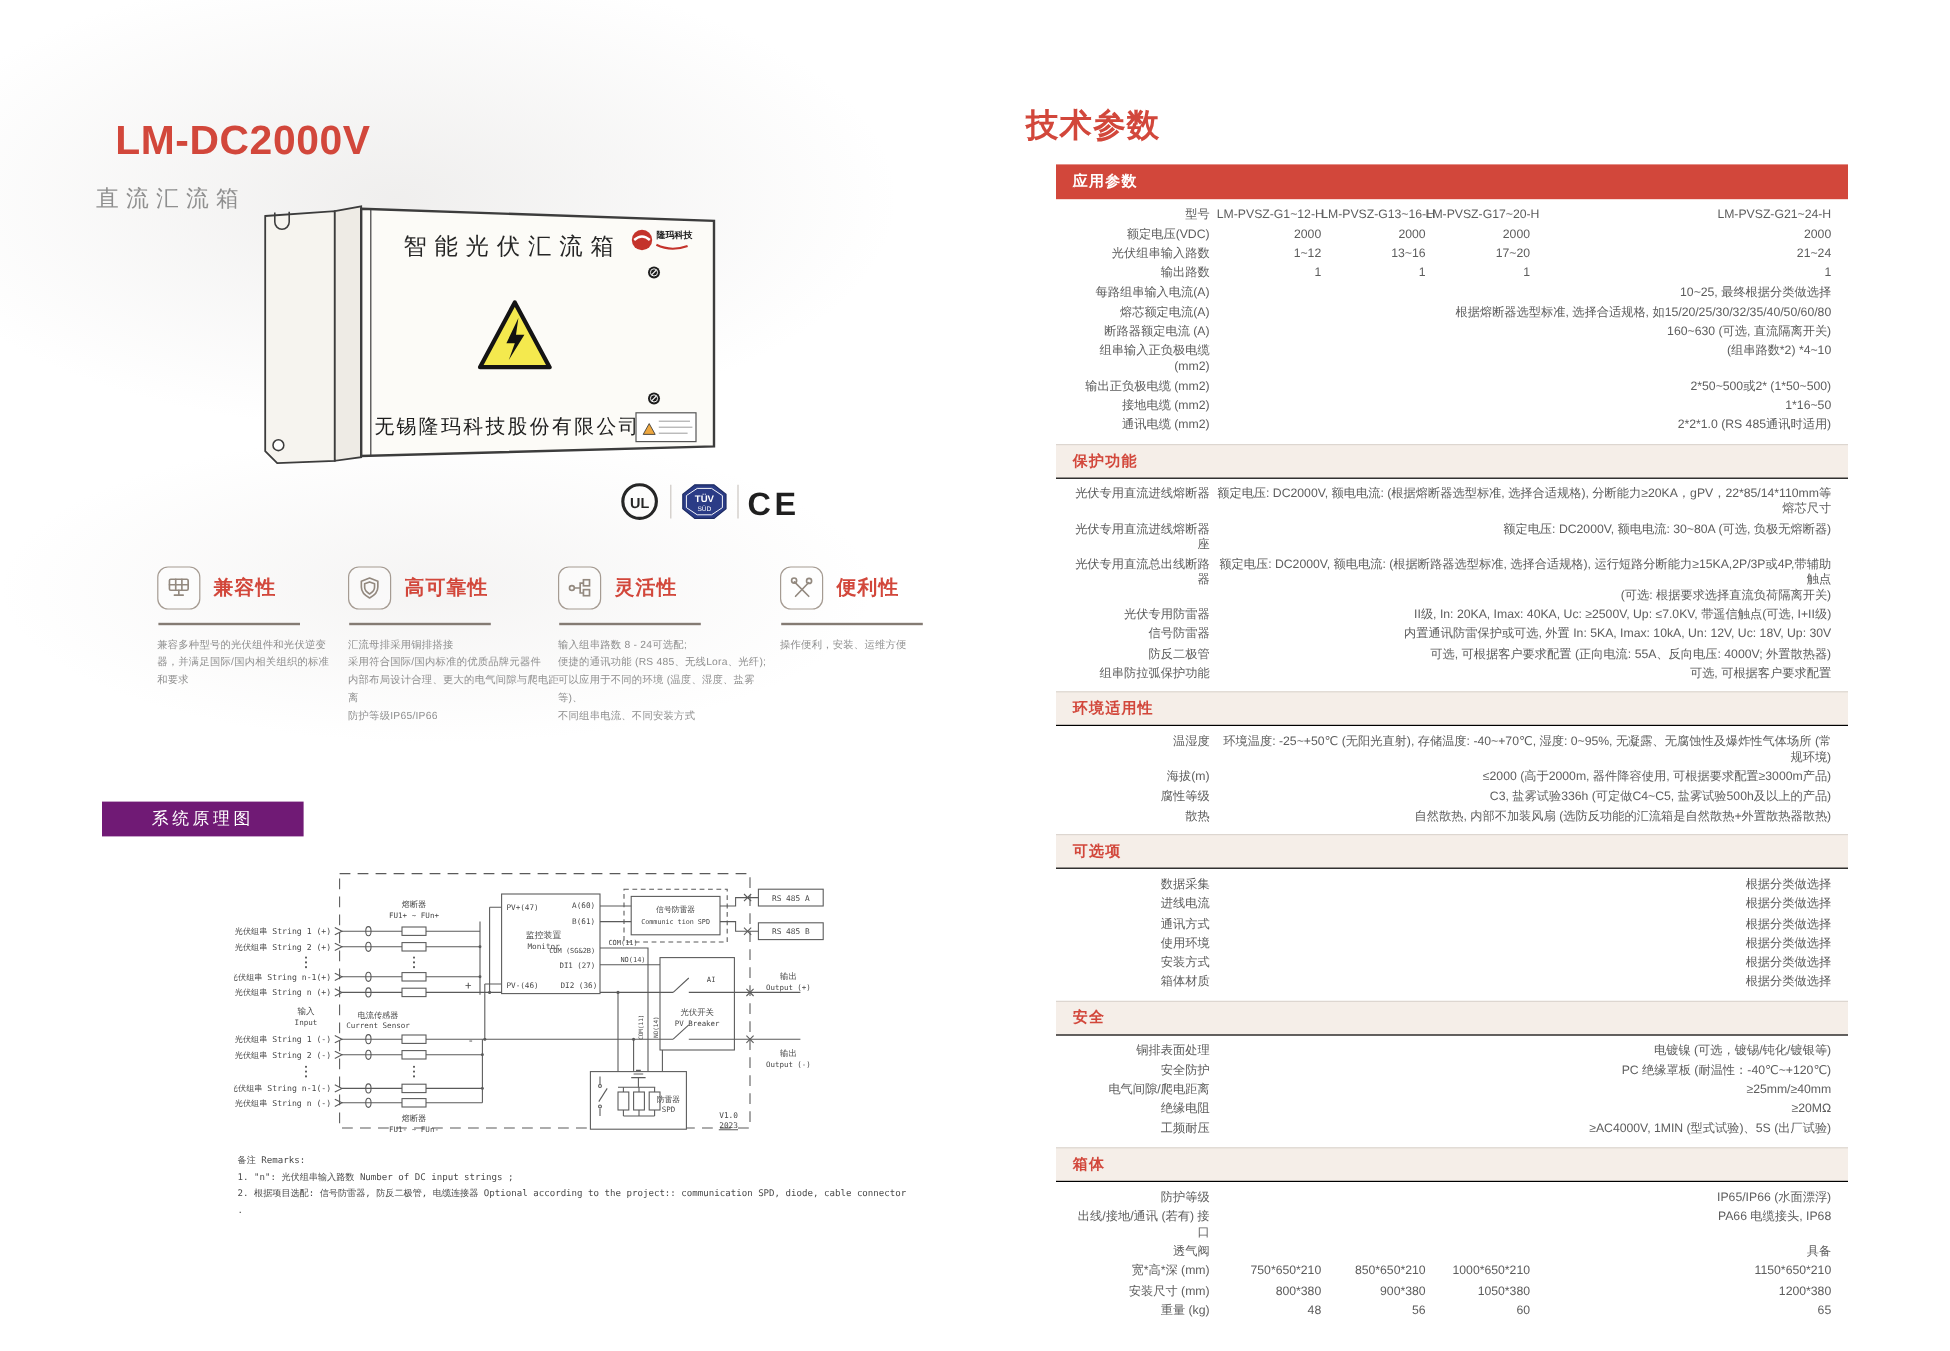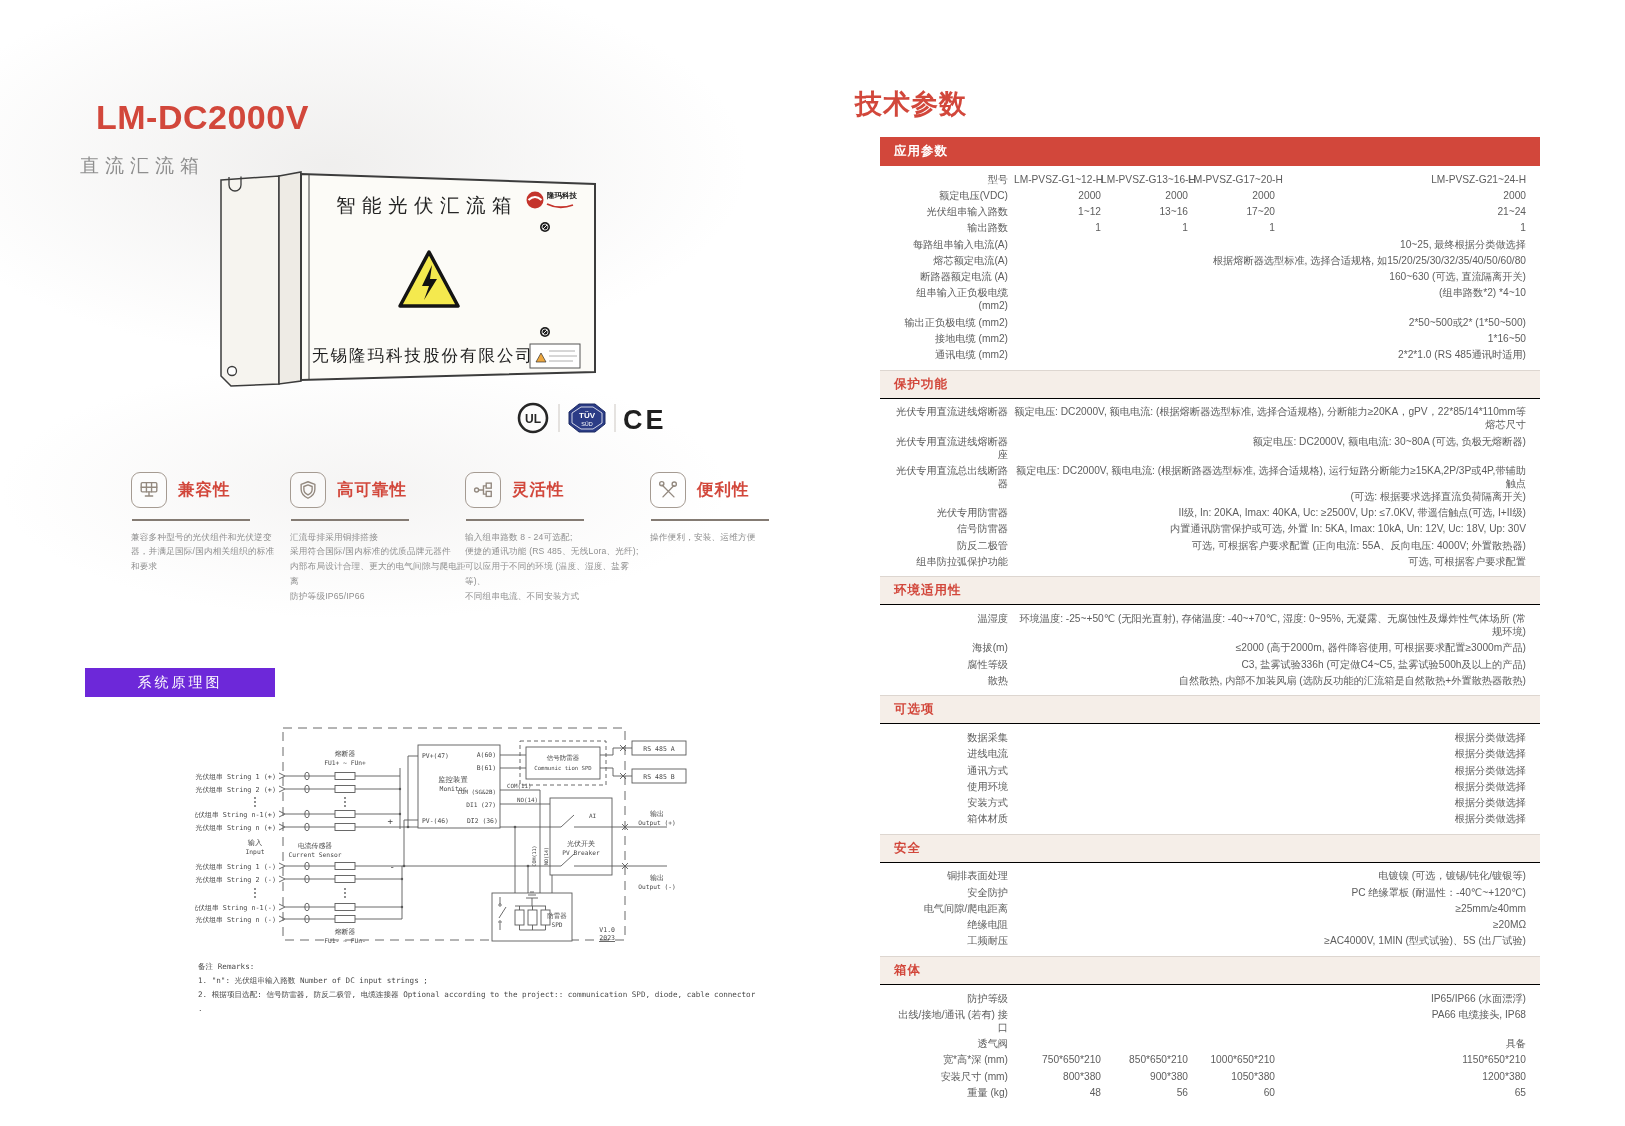--- a/index.html
+++ b/index.html
@@ -30,21 +30,21 @@
   .feature.f4{left:650px;width:135px;}
   .feature-head{display:flex;align-items:center;}
   .feature-icon{width:34px;height:34px;border:1.6px solid #a59b92;border-radius:9px;
     display:flex;align-items:center;justify-content:center;background:rgba(255,255,255,.4);}
   .feature-icon svg{width:22px;height:22px;}
   .feature-title{margin-left:11px;font-size:16.5px;font-weight:bold;color:#d2473b;letter-spacing:1px;}
   .feature-divider{margin:11px 0 9px 1px;width:118px;height:1.5px;background:#847b73;}
   .feature-desc{font-size:8.6px;line-height:1.72;color:#8f8f8f;white-space:pre-line;letter-spacing:.2px;}
 
   
-  .schematic-banner{position:absolute;left:85px;top:668px;width:190px;height:29px;background:#6d28d9;
+  .schematic-banner{position:absolute;left:85px;top:668px;width:168px;height:29px;background:#701a75;
     color:#fff;font-size:14px;letter-spacing:3px;display:flex;align-items:center;justify-content:center;}
   .schematic{position:absolute;left:195px;top:698px;width:500px;height:258px;}
   .schematic text{font-family:"DejaVu Sans Mono",monospace;fill:#474747;}
   .diagram-remarks{position:absolute;left:198px;top:960px;width:560px;
     font-family:"DejaVu Sans Mono",monospace;font-size:7.6px;line-height:1.85;color:#4a4a4a;}
 
   
   .specs{position:absolute;left:855px;top:86px;width:692px;}
   .specs-title{font-size:27px;font-weight:bold;color:#d2473b;letter-spacing:1px;}
   .spec-sections{margin-top:15px;margin-left:25px;width:660px;}

